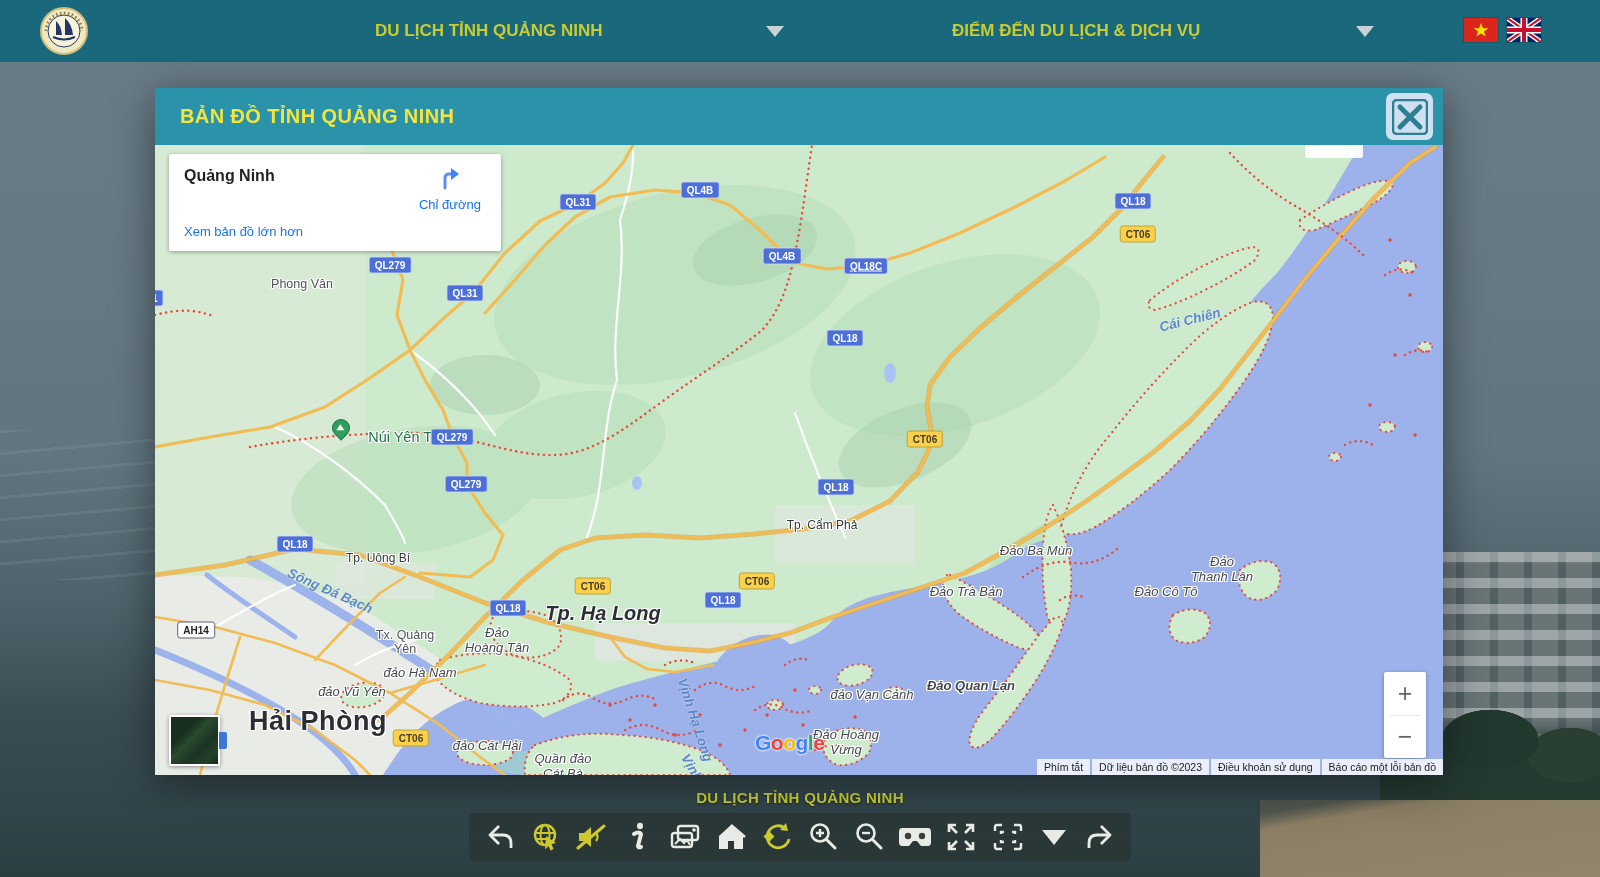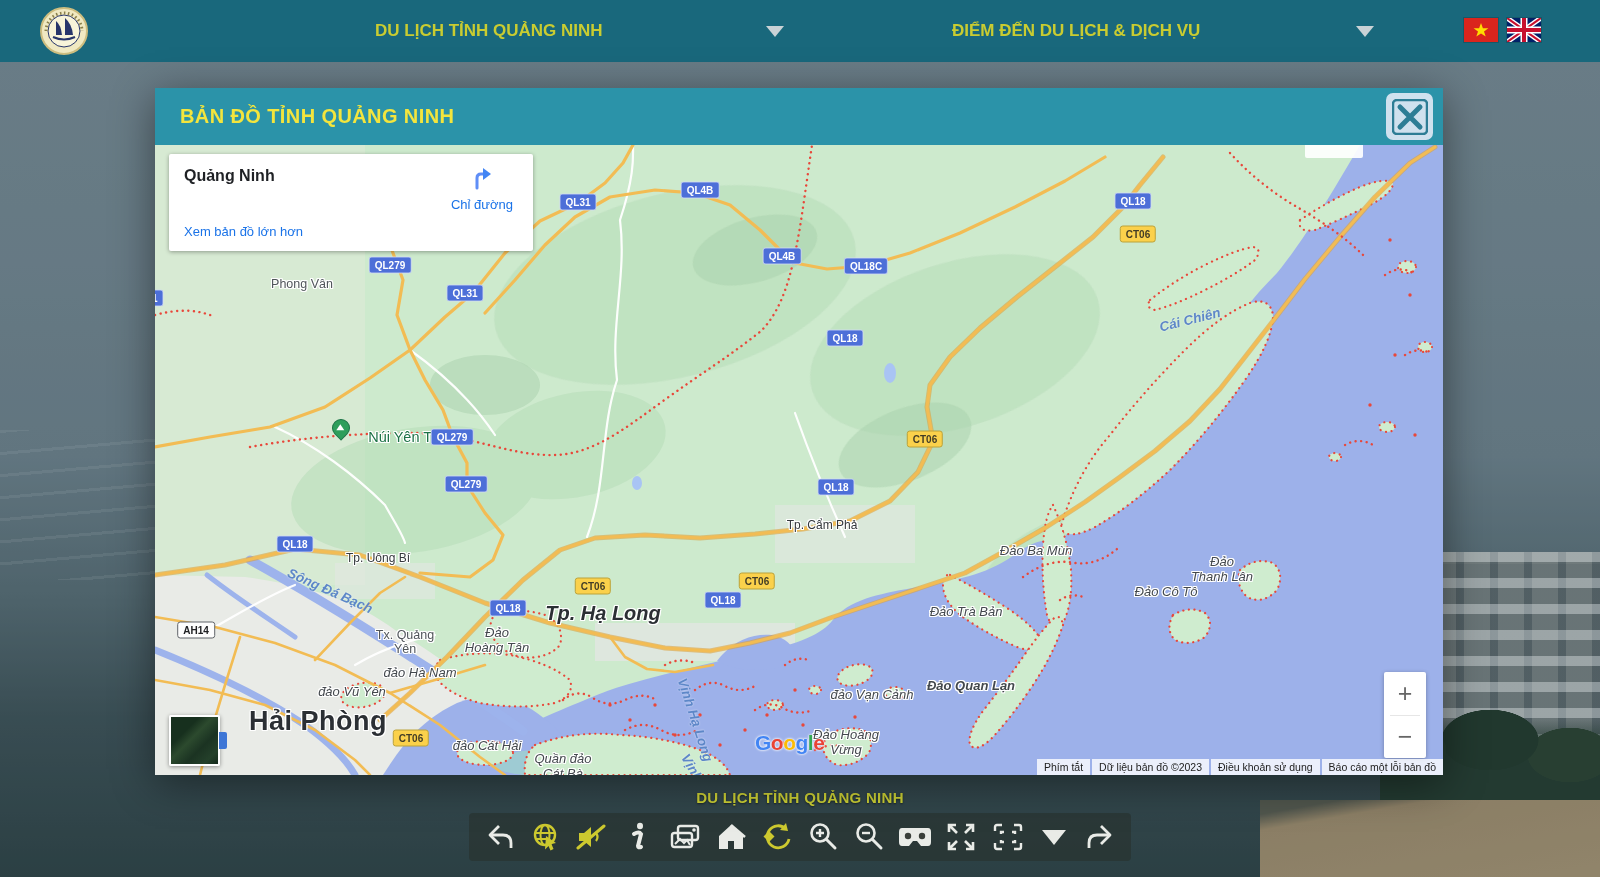--- a/index.html
+++ b/index.html
@@ -58,21 +58,21 @@
   .k-poi{font-size:14.5px;color:#1d7247;}
   .mbadge{position:absolute;transform:translate(-50%,-50%);font-size:10px;font-weight:bold;padding:2px 5px;border-radius:3px;z-index:4;pointer-events:none;white-space:nowrap;}
   .b-blue{background:#4d6fd8;color:#fff;border:1px solid rgba(255,255,255,.6);}
   .b-yellow{background:#fbd14b;color:#433d26;border:1px solid #bba23a;margin-top:48px;}
   .b-white{background:#fdfdfd;color:#202124;border:1.5px solid #5f6368;}
   .poi-pin{position:absolute;width:16px;height:16px;border-radius:50% 50% 50% 0;background:#2e9e5b;border:1.5px solid #1d7247;
     transform:translate(-50%,-100%) rotate(-45deg);z-index:4;}
   .poi-pin:after{content:"";position:absolute;left:4px;top:4px;border-left:4px solid transparent;border-right:4px solid transparent;
     border-bottom:6px solid #fff;transform:rotate(45deg);}
 
-  .info-card{position:absolute;left:14px;top:9px;width:364px;height:97px;background:#fff;border-radius:2px;z-index:6;
+  .info-card{position:absolute;left:14px;top:9px;width:332px;height:97px;background:#fff;border-radius:2px;z-index:6;
     box-shadow:0 1px 4px rgba(0,0,0,.35);}
   .info-title{position:absolute;left:15px;top:13px;font-size:16px;font-weight:bold;color:#1f2125;}
   .dir{position:absolute;right:20px;top:10px;text-align:center;cursor:pointer;}
   .dir-label{display:block;margin-top:3px;font-size:13px;color:#1a73e8;}
   .larger-link{position:absolute;left:15px;bottom:12px;font-size:13px;color:#1a73e8;cursor:pointer;text-decoration:none;}
 
   .zoom-ctl{position:absolute;left:1229px;top:527px;width:42px;height:86px;background:#fff;border-radius:2px;z-index:6;
     box-shadow:0 1px 4px rgba(0,0,0,.3);display:flex;flex-direction:column;}
   .zoom-btn{flex:1;border:none;background:none;font-size:25px;color:#666;cursor:pointer;line-height:1;padding:0;font-family:"Liberation Sans",sans-serif;}
   .zoom-div{height:1px;background:#e6e6e6;margin:0 6px;}
@@ -288,21 +288,21 @@
           <span class="mlabel k-town" style="left: 147px; top: 139px;">Phong Vân</span>
           <span class="mlabel k-water" style="left: 1035px; top: 175px; transform: translate(-50%, -50%) rotate(-14deg);">Cái Chiên</span>
           <span class="mlabel k-poi" style="left: 250px; top: 292px;">Núi Yên Tử</span>
           <span class="mlabel k-city" style="left: 667px; top: 381px;">Tp. Cẩm Phả</span>
           <span class="mlabel k-city" style="left: 223px; top: 414px;">Tp. Uông Bí</span>
           <span class="mlabel k-island" style="left: 881px; top: 406px;">Đảo Ba Mùn</span>
           <span class="mlabel k-island" style="left: 1067px; top: 425px;">Đảo
 Thanh Lân</span>
           <span class="mlabel k-water" style="left: 175px; top: 446px; transform: translate(-50%, -50%) rotate(24deg);">Sông Đá Bạch</span>
           <span class="mlabel k-island" style="left: 1011px; top: 447px;">Đảo Cô Tô</span>
-          <span class="mlabel k-island" style="left: 811px; top: 467px; font-style: italic;">Đảo Trà Bản</span>
+          <span class="mlabel k-island" style="left: 811px; top: 447px; font-style: italic;">Đảo Trà Bản</span>
           <span class="mlabel k-city-big" style="left: 448px; top: 468px; font-style: italic;">Tp. Hạ Long</span>
           <span class="mlabel k-town" style="left: 250px; top: 497px;">Tx. Quảng
 Yên</span>
           <span class="mlabel k-island" style="left: 342px; top: 496px;">Đảo
 Hoàng Tân</span>
           <span class="mlabel k-island" style="left: 265px; top: 528px;">đảo Hà Nam</span>
           <span class="mlabel k-island" style="left: 197px; top: 547px;">đảo Vũ Yên</span>
           <span class="mlabel k-island" style="left: 816px; top: 541px; font-weight: bold;">Đảo Quan Lạn</span>
           <span class="mlabel k-island" style="left: 703px; top: 550px; padding-left: 28px;">đảo Vạn Cảnh</span>
           <span class="mlabel k-city-huge" style="left: 163px; top: 577px;">Hải Phòng</span>
@@ -311,21 +311,21 @@
           <span class="mlabel k-island" style="left: 691px; top: 598px;">Đảo Hoàng
 Vừng</span>
           <span class="mlabel k-island" style="left: 332px; top: 601px;">đảo Cát Hải</span>
           <span class="mlabel k-island" style="left: 408px; top: 622px;">Quần đảo
 Cát Bà</span>
           <span class="mbadge b-blue" style="left: 545px; top: 45px;">QL4B</span>
           <span class="mbadge b-blue" style="left: 423px; top: 57px;">QL31</span>
           <span class="mbadge b-yellow" style="left: 983px; top: 41px;">CT06</span>
           <span class="mbadge b-blue" style="left: 978px; top: 56px;">QL18</span>
           <span class="mbadge b-blue" style="left: 627px; top: 111px;">QL4B</span>
-          <span class="mbadge b-blue" style="left: 711px; top: 121px;">QL18C</span>
+          <span class="mbadge b-blue" style="left: 711px; top: 121px; text-decoration: underline;">QL18C</span>
           <span class="mbadge b-blue" style="left: 235px; top: 120px;">QL279</span>
           <span class="mbadge b-blue" style="left: 310px; top: 148px;">QL31</span>
           <span class="mbadge b-blue" style="left: -10px; top: 153px;">QL31</span>
           <span class="mbadge b-blue" style="left: 690px; top: 193px;">QL18</span>
           <span class="mbadge b-yellow" style="left: 770px; top: 246px;">CT06</span>
           <span class="mbadge b-blue" style="left: 297px; top: 292px;">QL279</span>
           <span class="mbadge b-blue" style="left: 311px; top: 339px;">QL279</span>
           <span class="mbadge b-blue" style="left: 681px; top: 342px;">QL18</span>
           <span class="mbadge b-yellow" style="left: 602px; top: 388px;">CT06</span>
           <span class="mbadge b-yellow" style="left: 438px; top: 393px;">CT06</span>

